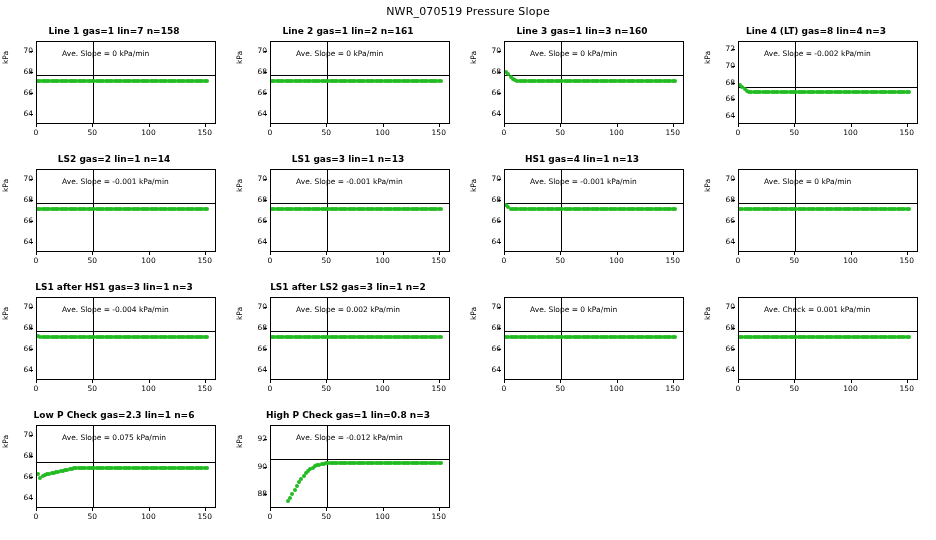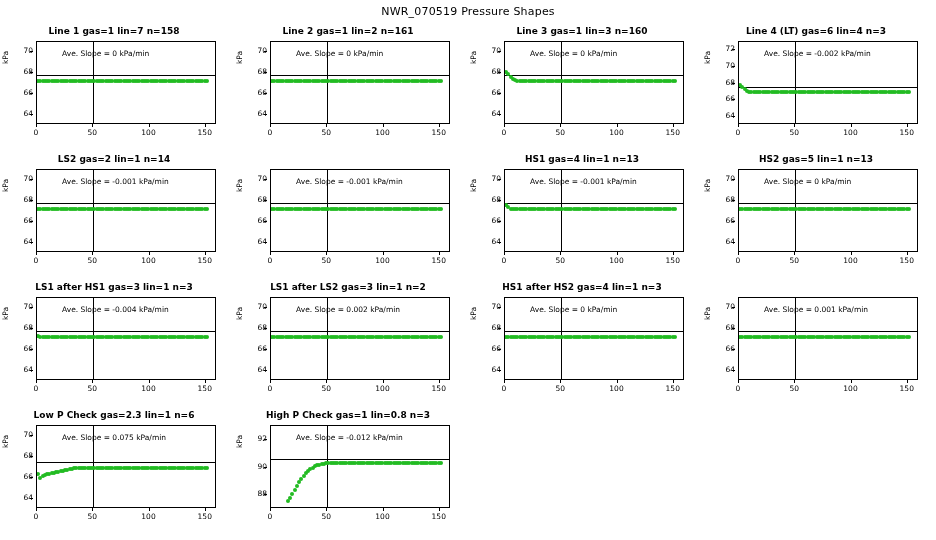--- a/index.html
+++ b/index.html
@@ -136,21 +136,21 @@
     position: absolute;
     top: 0;
     width: 1px;
     height: 3px;
     background: #000;
   }
 </style>
 </head>
 <body>
 
-<div id="page-title">NWR_070519 Pressure Shapes</div>
+<div id="page-title">NWR_070519 Pressure Slope</div>
 <div id="grid">
     <div class="panel" style="left: 0px; top: 6px;">
       <div class="panel-title">Line 1 gas=1 lin=7 n=158</div>
       <div class="ylabel">kPa</div>
       <div class="plotbox">
         <div class="hline" style="top: 33px;"></div>
         <div class="vline" style="left: 56px;"></div>
         <div class="pt" style="left: 1.1px; top: 39.4px; background: rgb(34, 187, 34);"></div>
         <div class="pt" style="left: 3.4px; top: 39.4px; background: rgb(34, 187, 34);"></div>
         <div class="pt" style="left: 5.6px; top: 39.4px; background: rgb(34, 187, 34);"></div>
@@ -454,21 +454,21 @@
         <div class="xtick" style="left: 0px;">0</div>
         <div class="xtickmark" style="left: 56px;"></div>
         <div class="xtick" style="left: 56.25px;">50</div>
         <div class="xtickmark" style="left: 113px;"></div>
         <div class="xtick" style="left: 112.5px;">100</div>
         <div class="xtickmark" style="left: 169px;"></div>
         <div class="xtick" style="left: 168.75px;">150</div>
       </div>
     </div>
     <div class="panel" style="left: 702px; top: 6px;">
-      <div class="panel-title">Line 4 (LT) gas=6 lin=4 n=3</div>
+      <div class="panel-title">Line 4 (LT) gas=8 lin=4 n=3</div>
       <div class="ylabel">kPa</div>
       <div class="plotbox">
         <div class="hline" style="top: 45px;"></div>
         <div class="vline" style="left: 56px;"></div>
         <div class="pt" style="left: 1.1px; top: 43.2px; background: rgb(34, 187, 34);"></div>
         <div class="pt" style="left: 3.4px; top: 44.8px; background: rgb(34, 187, 34);"></div>
         <div class="pt" style="left: 5.6px; top: 47.3px; background: rgb(34, 187, 34);"></div>
         <div class="pt" style="left: 7.9px; top: 49px; background: rgb(34, 187, 34);"></div>
         <div class="pt" style="left: 10.1px; top: 49.8px; background: rgb(34, 187, 34);"></div>
         <div class="pt" style="left: 12.4px; top: 49.8px; background: rgb(34, 187, 34);"></div>
@@ -666,20 +666,21 @@
         <div class="xtick" style="left: 0px;">0</div>
         <div class="xtickmark" style="left: 56px;"></div>
         <div class="xtick" style="left: 56.25px;">50</div>
         <div class="xtickmark" style="left: 113px;"></div>
         <div class="xtick" style="left: 112.5px;">100</div>
         <div class="xtickmark" style="left: 169px;"></div>
         <div class="xtick" style="left: 168.75px;">150</div>
       </div>
     </div>
     <div class="panel" style="left: 234px; top: 134px;">
+      <div class="panel-title">LS1 gas=3 lin=1 n=13</div>
       <div class="ylabel">kPa</div>
       <div class="plotbox">
         <div class="hline" style="top: 33px;"></div>
         <div class="vline" style="left: 56px;"></div>
         <div class="pt" style="left: 1.1px; top: 39.4px; background: rgb(34, 187, 34);"></div>
         <div class="pt" style="left: 3.4px; top: 39.4px; background: rgb(34, 187, 34);"></div>
         <div class="pt" style="left: 5.6px; top: 39.4px; background: rgb(34, 187, 34);"></div>
         <div class="pt" style="left: 7.9px; top: 39.4px; background: rgb(34, 187, 34);"></div>
         <div class="pt" style="left: 10.1px; top: 39.4px; background: rgb(34, 187, 34);"></div>
         <div class="pt" style="left: 12.4px; top: 39.4px; background: rgb(34, 187, 34);"></div>
@@ -875,21 +876,20 @@
         <div class="xtick" style="left: 0px;">0</div>
         <div class="xtickmark" style="left: 56px;"></div>
         <div class="xtick" style="left: 56.25px;">50</div>
         <div class="xtickmark" style="left: 113px;"></div>
         <div class="xtick" style="left: 112.5px;">100</div>
         <div class="xtickmark" style="left: 169px;"></div>
         <div class="xtick" style="left: 168.75px;">150</div>
       </div>
     </div>
     <div class="panel" style="left: 702px; top: 134px;">
-      <div class="panel-title">HS2 gas=5 lin=1 n=13</div>
       <div class="ylabel">kPa</div>
       <div class="plotbox">
         <div class="hline" style="top: 33px;"></div>
         <div class="vline" style="left: 56px;"></div>
         <div class="pt" style="left: 1.1px; top: 39.4px; background: rgb(34, 187, 34);"></div>
         <div class="pt" style="left: 3.4px; top: 39.4px; background: rgb(34, 187, 34);"></div>
         <div class="pt" style="left: 5.6px; top: 39.4px; background: rgb(34, 187, 34);"></div>
         <div class="pt" style="left: 7.9px; top: 39.4px; background: rgb(34, 187, 34);"></div>
         <div class="pt" style="left: 10.1px; top: 39.4px; background: rgb(34, 187, 34);"></div>
         <div class="pt" style="left: 12.4px; top: 39.4px; background: rgb(34, 187, 34);"></div>
@@ -1190,21 +1190,20 @@
         <div class="xtick" style="left: 0px;">0</div>
         <div class="xtickmark" style="left: 56px;"></div>
         <div class="xtick" style="left: 56.25px;">50</div>
         <div class="xtickmark" style="left: 113px;"></div>
         <div class="xtick" style="left: 112.5px;">100</div>
         <div class="xtickmark" style="left: 169px;"></div>
         <div class="xtick" style="left: 168.75px;">150</div>
       </div>
     </div>
     <div class="panel" style="left: 468px; top: 262px;">
-      <div class="panel-title">HS1 after HS2 gas=4 lin=1 n=3</div>
       <div class="ylabel">kPa</div>
       <div class="plotbox">
         <div class="hline" style="top: 33px;"></div>
         <div class="vline" style="left: 56px;"></div>
         <div class="pt" style="left: 1.1px; top: 39.4px; background: rgb(34, 187, 34);"></div>
         <div class="pt" style="left: 3.4px; top: 39.4px; background: rgb(34, 187, 34);"></div>
         <div class="pt" style="left: 5.6px; top: 39.4px; background: rgb(34, 187, 34);"></div>
         <div class="pt" style="left: 7.9px; top: 39.4px; background: rgb(34, 187, 34);"></div>
         <div class="pt" style="left: 10.1px; top: 39.4px; background: rgb(34, 187, 34);"></div>
         <div class="pt" style="left: 12.4px; top: 39.4px; background: rgb(34, 187, 34);"></div>
@@ -1376,21 +1375,21 @@
         <div class="pt" style="left: 151.9px; top: 39.4px; background: rgb(34, 187, 34);"></div>
         <div class="pt" style="left: 154.1px; top: 39.4px; background: rgb(34, 187, 34);"></div>
         <div class="pt" style="left: 156.4px; top: 39.4px; background: rgb(34, 187, 34);"></div>
         <div class="pt" style="left: 158.6px; top: 39.4px; background: rgb(34, 187, 34);"></div>
         <div class="pt" style="left: 160.9px; top: 39.4px; background: rgb(34, 187, 34);"></div>
         <div class="pt" style="left: 163.1px; top: 39.4px; background: rgb(34, 187, 34);"></div>
         <div class="pt" style="left: 165.4px; top: 39.4px; background: rgb(34, 187, 34);"></div>
         <div class="pt" style="left: 167.6px; top: 39.4px; background: rgb(34, 187, 34);"></div>
         <div class="pt" style="left: 169.9px; top: 39.4px; background: rgb(34, 187, 34);"></div>
       </div>
-      <div class="slope-note">Ave. Slope =  0.001 kPa/min</div>
+      <div class="slope-note">Ave. Check =  0.001 kPa/min</div>
       <div class="ytick-wrap">
         <div class="ytick" style="top: 67.625px;">64</div>
         <div class="ytickmark" style="left: 20px; top: 73px;"></div>
         <div class="ytick" style="top: 46.875px;">66</div>
         <div class="ytickmark" style="left: 20px; top: 52px;"></div>
         <div class="ytick" style="top: 26.125px;">68</div>
         <div class="ytickmark" style="left: 20px; top: 31px;"></div>
         <div class="ytick" style="top: 5.375px;">70</div>
         <div class="ytickmark" style="left: 20px; top: 10px;"></div>
       </div>

